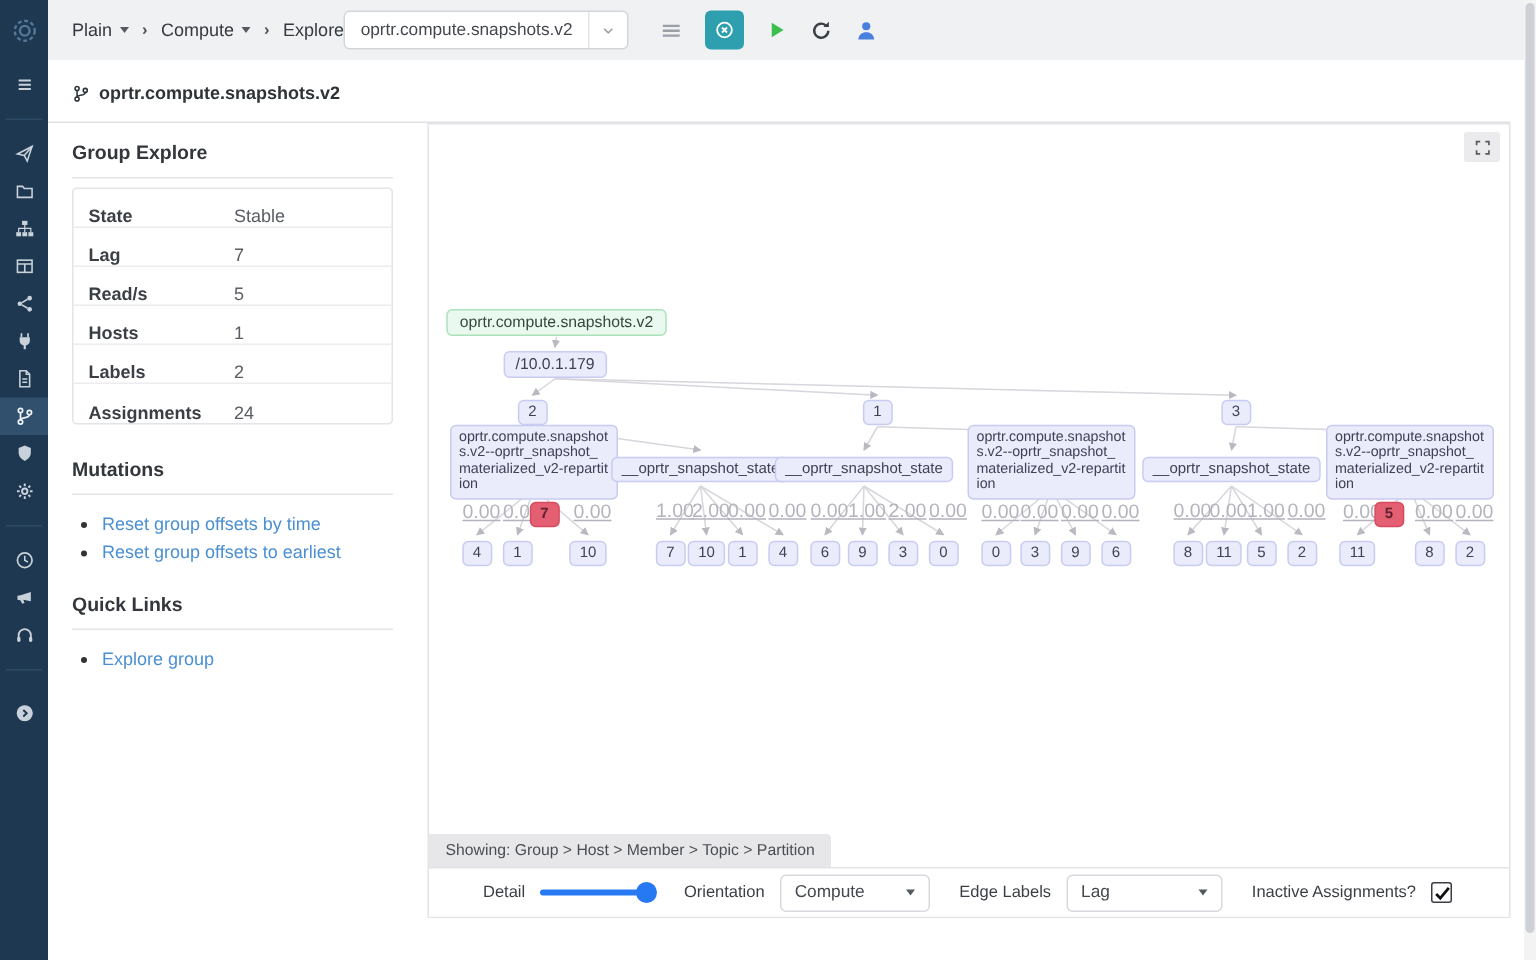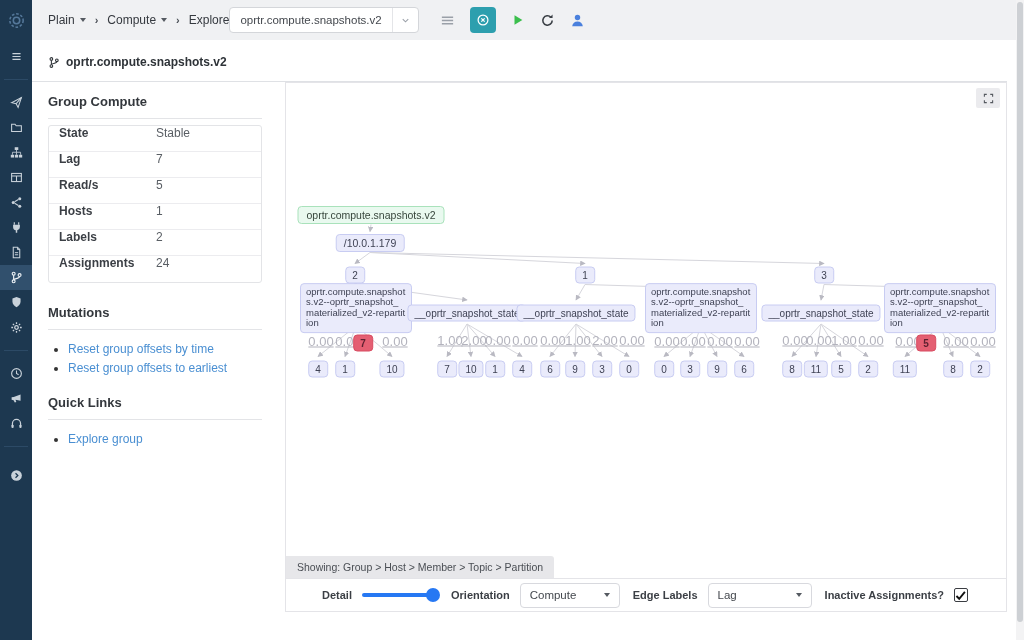--- a/index.html
+++ b/index.html
@@ -38,21 +38,21 @@
   .tabs { display:flex; align-items:flex-end; height:100%; }
   .tab { font-size:12.5px; color:#4a4f56; padding:9px 18px; cursor:pointer; margin-bottom:-1px; }
   .tab.active { background:#fff; border:1px solid #dfe1e5; border-bottom:1px solid #fff; border-radius:4px 4px 0 0; font-weight:bold; color:#2e3338; }
   .tab-context { display:flex; align-items:center; gap:6px; font-size:12px; font-weight:bold; color:#2e3338; padding-bottom:12px; }
   .tab-context .icon { color:#2e3338; }
 
   
   .left-panel { position:absolute; left:16px; top:54px; width:214px; }
   .panel-heading { font-size:13px; font-weight:bold; color:#33373c; padding-bottom:9px; border-bottom:1px solid #e3e4e7; }
   .detail-table { margin-top:6px; border:1px solid #e3e4e7; border-radius:3px; overflow:hidden; margin-bottom:22px; }
-  .dt-row { display:flex; align-items:flex-start; height:26px; border-bottom:1px solid #ececef; font-size:12px; }
+  .dt-row { display:flex; align-items:flex-end; height:26px; border-bottom:1px solid #ececef; font-size:12px; }
   .dt-row:last-child { border-bottom:none; }
   .dt-label { width:107px; padding-left:10px; font-weight:bold; color:#3b3f45; }
   .dt-value { color:#595e64; }
   .link-list { margin:12px 0 20px 20px; }
   .link-list li { font-size:12px; color:#333; margin-bottom:5px; }
   .link-list a { color:var(--link,#4a8fd2); text-decoration:none; cursor:pointer; }
 
   
   .right-panel { position:absolute; left:253px; top:42px; right:17px; bottom:28px; border:1px solid #e4e4e8; background:#fff; }
   .chart-area { position:absolute; left:0; top:0; right:0; bottom:33px; overflow:hidden; }
@@ -63,21 +63,21 @@
   .node.n-host { font-size:10.5px; padding:2px 7px; }
   .node.n-topic-wide { width:112px; white-space:normal; word-break:break-all; text-align:left; font-size:9.5px; line-height:1.1; padding:3px 5px; }
   .node.n-partition { min-width:15px; text-align:center; }
   .node.n-partition-lag { background:var(--lag-bg,#e45f72); border-color:var(--lag-border,#d84a60); color:#5d2130; min-width:12px; text-align:center; font-weight:bold; }
   .edge-label { position:absolute; transform:translate(-50%,-50%); font-size:13px; color:#b3b3bd; z-index:1;text-decoration:underline; }
   .status-tag { position:absolute; left:0; bottom:0; background:#e7e7ea; color:#4a4e54; font-size:10.5px; padding:5px 11px; border-radius:0 3px 0 0; }
 
   
   .controls-row { position:absolute; left:0; right:0; bottom:0; height:33px; border-top:1px solid #e4e4e8; display:flex; align-items:center; justify-content:space-between; padding:0 38px 0 36px; background:#fff; }
   .ctrl-group { display:flex; align-items:center; gap:10px; }
-  .ctrl-label { font-size:11px; font-weight:bold; color:#3b3f45; }
+  .ctrl-label { font-size:11px; font-weight:normal; color:#3b3f45; }
   .slider { position:relative; width:76px; height:14px; cursor:pointer; }
   .slider-track { position:absolute; left:0; right:0; top:5px; height:4px; border-radius:2px; background:var(--accent,#2678f3); }
   .slider-thumb { position:absolute; right:-2px; top:0; width:14px; height:14px; border-radius:50%; background:var(--accent,#2678f3); }
   .select { display:flex; align-items:center; justify-content:space-between; height:25px; border:1px solid #d8d9de; border-radius:4px; background:#fff; font-size:11.5px; color:#44484e; padding:0 9px; cursor:pointer; }
   .select .caret { margin-left:10px; }
   .sel-orientation { width:100px; }
   .sel-edgelabels { width:104px; }
   .checkbox { width:14px; height:14px; background:#fff; border:1.5px solid #3a3d42; border-radius:2px; display:flex; align-items:center; justify-content:center; color:#111; cursor:pointer; }
 
   
@@ -305,21 +305,21 @@
               <circle cx="4.5" cy="12.7" r="1.8" fill="none" stroke="currentColor" stroke-width="1.4"></circle>
               <circle cx="11.8" cy="5" r="1.8" fill="none" stroke="currentColor" stroke-width="1.4"></circle>
               <path d="M4.5 5.1v5.8M11.8 6.8c0 3.2-7.3 2-7.3 4.2" fill="none" stroke="currentColor" stroke-width="1.4"></path>
             </svg>
         </span>
         <span>oprtr.compute.snapshots.v2</span>
       </div>
     </div>
 
     <section class="left-panel">
-      <h3 class="panel-heading">Group Compute</h3>
+      <h3 class="panel-heading">Group Explore</h3>
       <div class="detail-table" id="details-table">
           <div class="dt-row">
             <span class="dt-label">State</span>
             <span class="dt-value">Stable</span>
           </div>
           <div class="dt-row">
             <span class="dt-label">Lag</span>
             <span class="dt-value">7</span>
           </div>
           <div class="dt-row">

